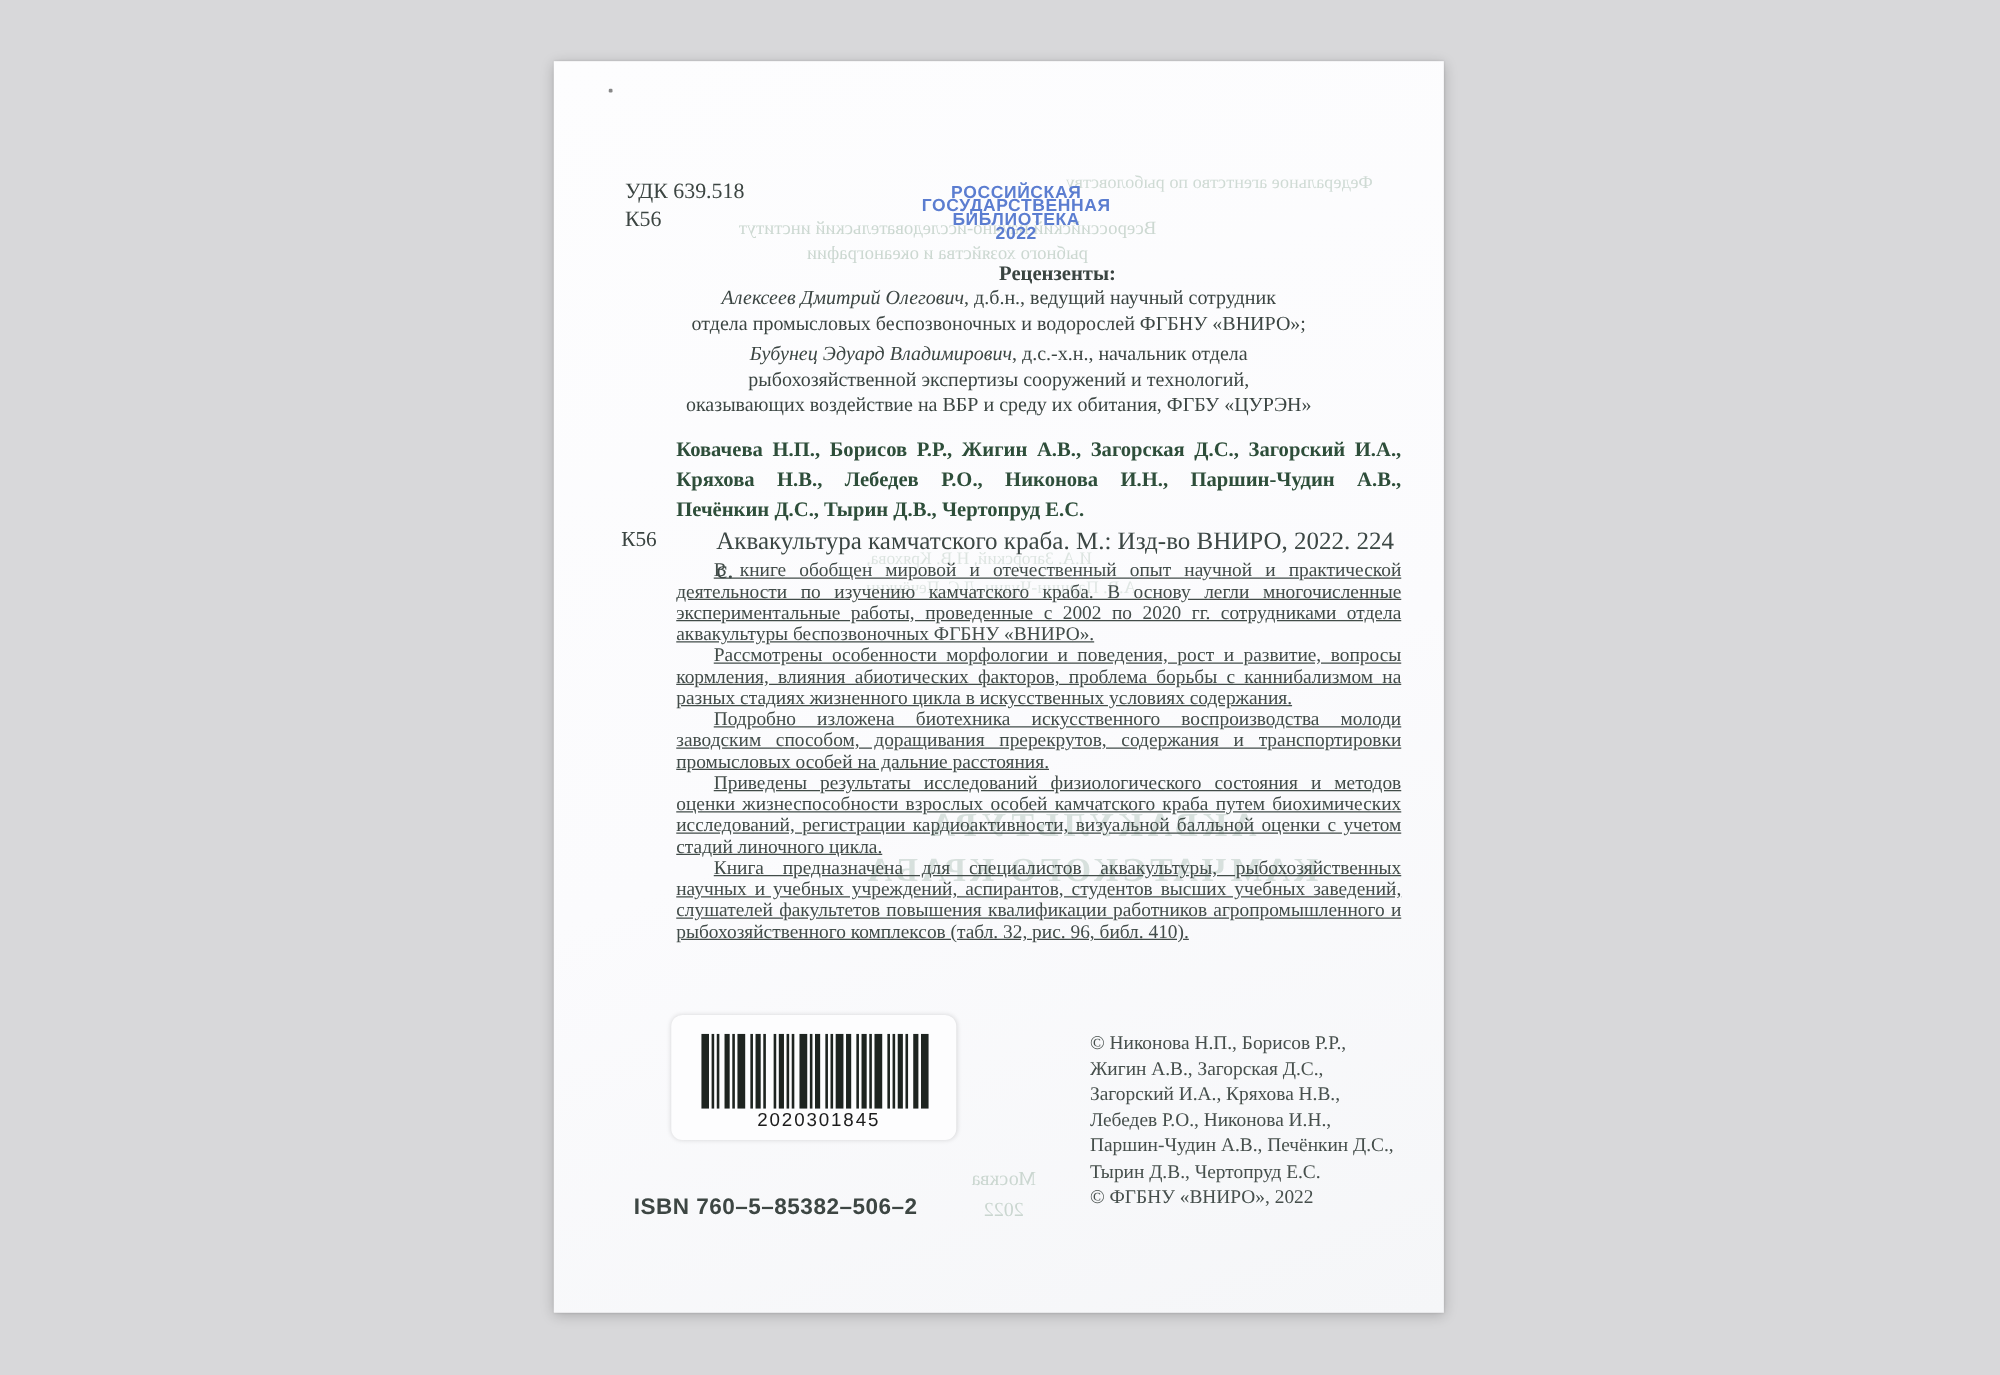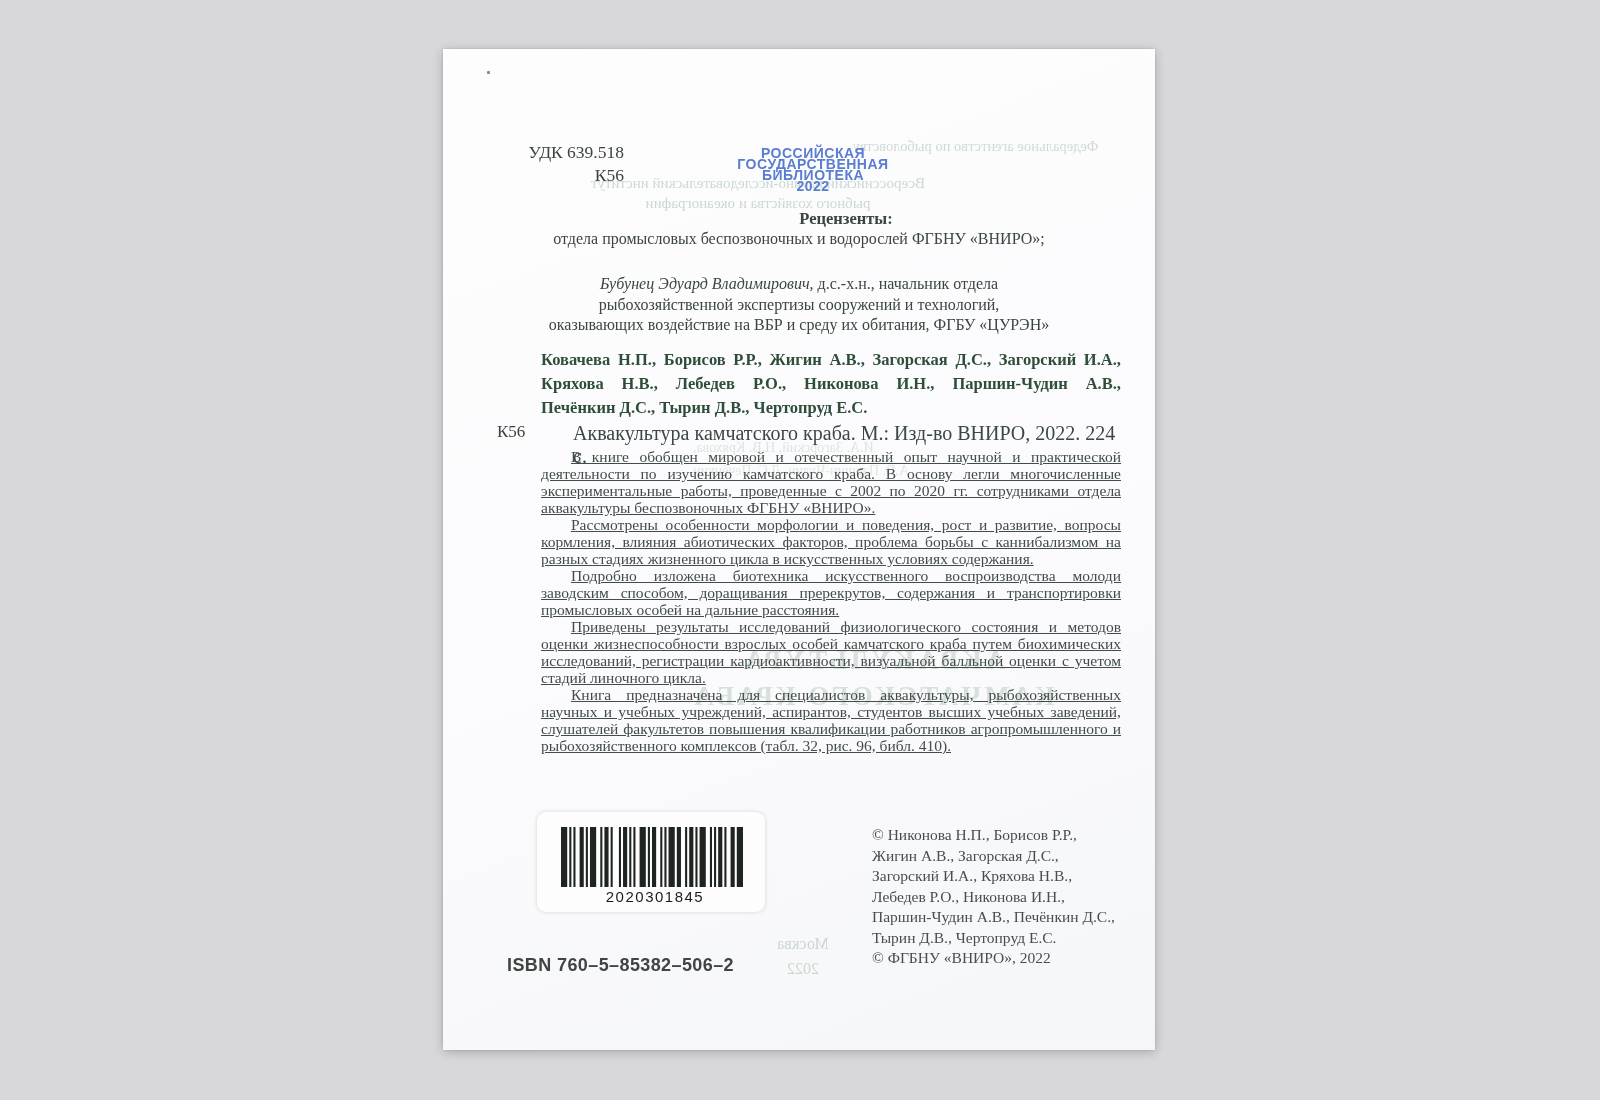--- a/index.html
+++ b/index.html
@@ -11,21 +11,21 @@
   .page{
     position:absolute; left:443px; top:49px; width:712px; height:1001px;
     background:linear-gradient(160deg,#fdfdfe 0%,#fbfbfd 55%,#f5f6f8 100%);
     box-shadow:0 2px 10px rgba(0,0,0,0.22), 0 0 2px rgba(0,0,0,0.12);
   }
   .abs{position:absolute;}
   .content{z-index:2;}
   .bleed{z-index:1; transform:scaleX(-1); color:#b8c9bf; pointer-events:none;}
   .dust{left:44px; top:22px; width:3px; height:3px; background:#555; opacity:.7; border-radius:1px;}
 
-  .udk{left:57px; top:92px; width:124px; text-align:right;
+  .udk{left:57px; top:92px; width:124px; text-align:left;
        font-size:17.5px; line-height:23px; color:#3c4542;}
   .stamp{left:290px; top:99px; width:160px; text-align:center;
          color:#5b7dd0; font-family:"Liberation Sans",sans-serif;
          font-size:14px; line-height:11px; font-weight:bold; letter-spacing:.5px;}
   .bleed-agency{left:385px; top:89px; width:295px; text-align:center;
                 font-size:14.5px; opacity:.65;}
   .bleed-inst{left:105px; top:124px; width:420px; text-align:center;
               font-size:15px; line-height:20px; opacity:.7;}
 
   .rev-head{left:0; top:160px; width:712px; text-align:center;
@@ -98,20 +98,21 @@
     <div class="abs content stamp">
         <div>РОССИЙСКАЯ</div>
         <div>ГОСУДАРСТВЕННАЯ</div>
         <div>БИБЛИОТЕКА</div>
         <div>2022</div>
       </div>
 
     <div class="abs content rev-head">Рецензенты:</div>
 
     <div class="abs content rev-block rev1">
+      <div><span class="rev-name">Алексеев Дмитрий Олегович</span><span>, д.б.н., ведущий научный сотрудник</span></div>
       <div>отдела промысловых беспозвоночных и водорослей ФГБНУ «ВНИРО»;</div>
     </div>
 
     <div class="abs content authors">
         <div class="authors-line">Ковачева Н.П., Борисов Р.Р., Жигин А.В., Загорская Д.С., Загорский И.А.,</div>
         <div class="authors-line">Кряхова Н.В., Лебедев Р.О., Никонова И.Н., Паршин-Чудин А.В.,</div>
         <div class="authors-line">Печёнкин Д.С., Тырин Д.В., Чертопруд Е.С.</div>
       </div>
 
     <div class="abs content rev-block rev2">

